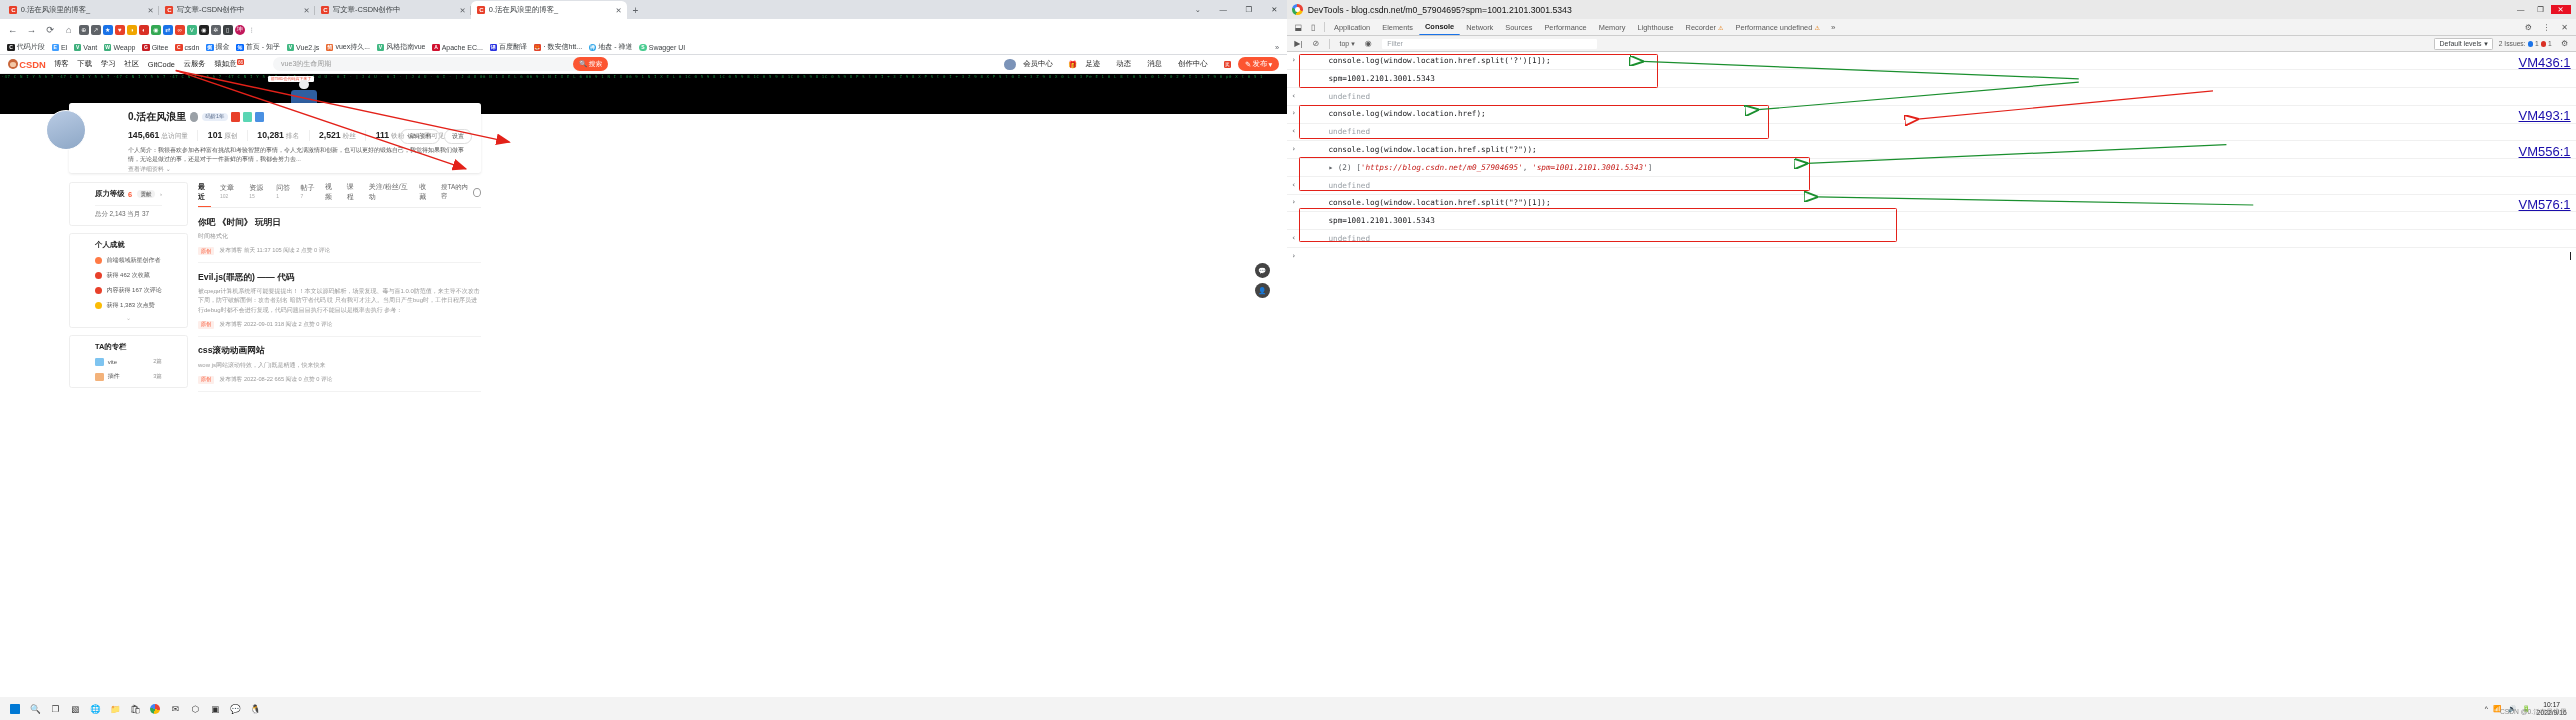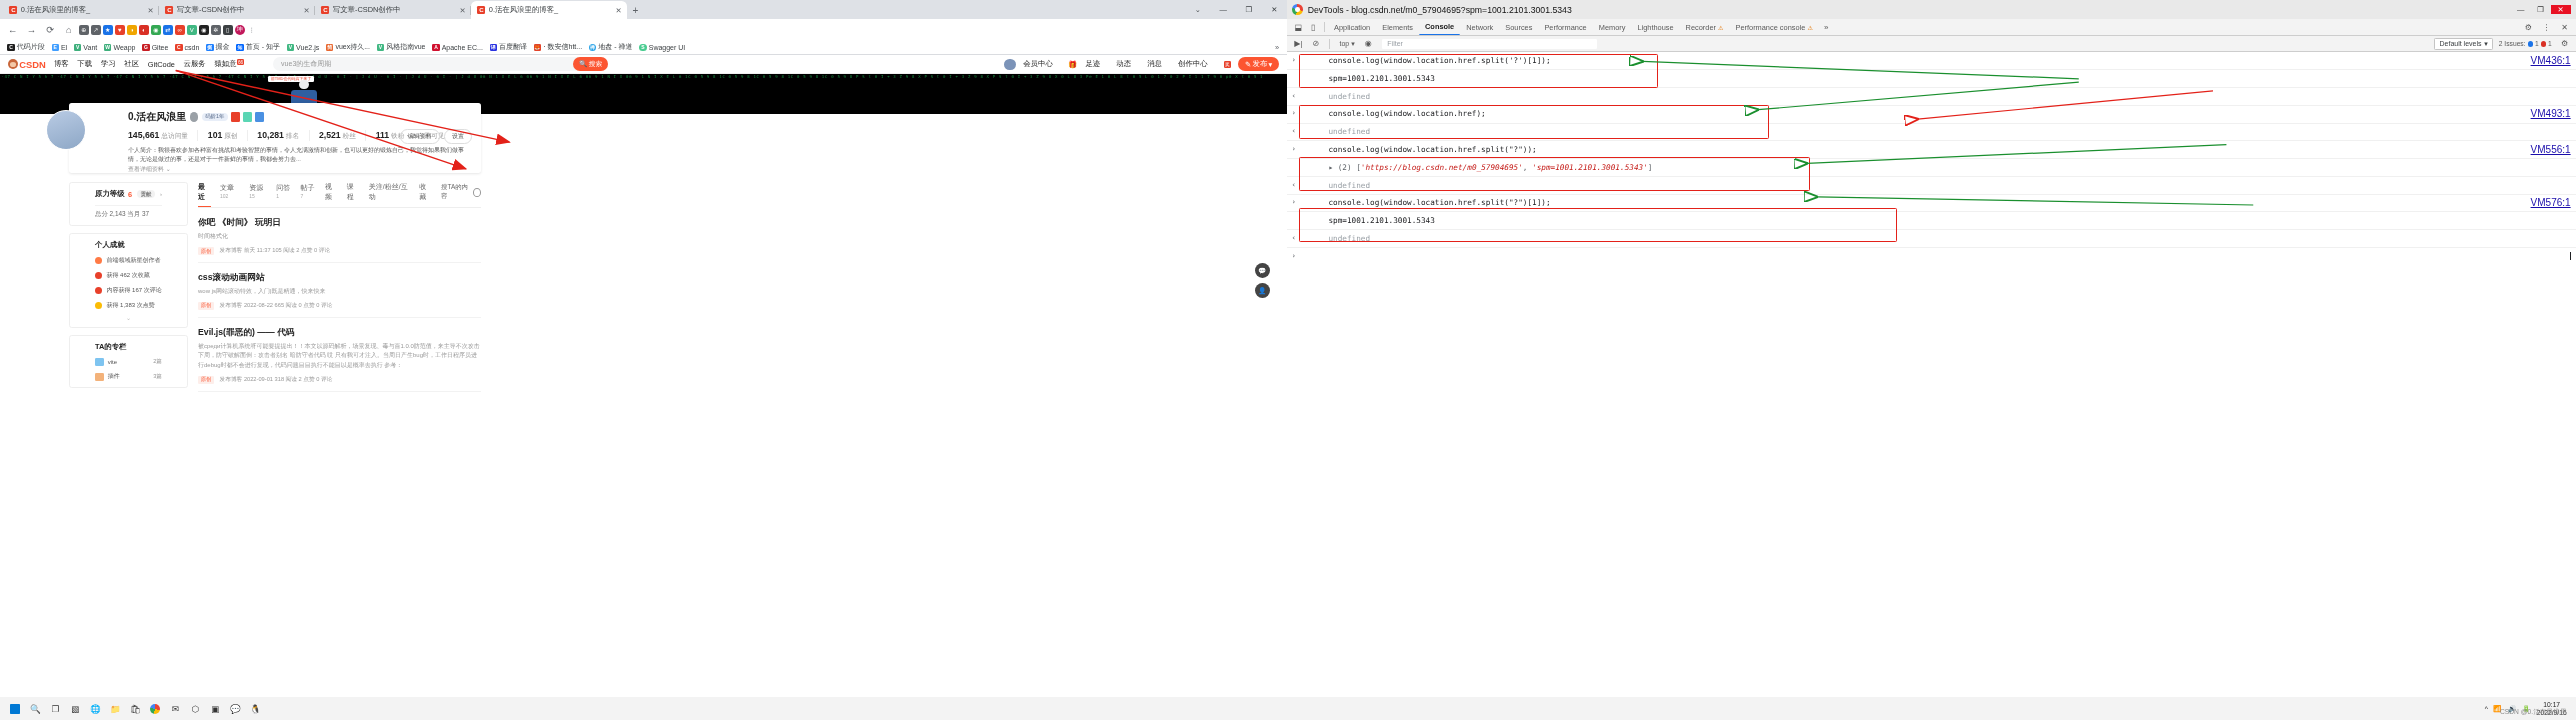--- a/index.html
+++ b/index.html
@@ -205,21 +205,21 @@
   .console { position:relative; height:645px; background:#fff; overflow:hidden;
     font-family:"DejaVu Sans Mono", monospace; font-size:7.7px; }
   .cons-row { position:relative; display:flex; align-items:flex-start;
     border-bottom:0.7px solid #f0f0f0; padding:2.7px 5.4px 2.7px 0; min-height:14.8px; }
   .gutter { flex:0 0 13.4px; text-align:center; color:#9aa0a6; font-size:7.4px; line-height:10.7px; }
   .cbody { flex:1; line-height:11.4px; color:#202124; white-space:pre;margin-left:28px; }
   .cbody.dim { color:#9aa0a6; }
   .cbody a { color:#1a0dab; text-decoration:underline; }
   .cbody .str { color:#c41a16; font-style:italic; }
   .cbody .cnt { color:#5f6368; }
-  .vmref { position:absolute; right:5.4px; top:2.7px; color:#1a0dab; font-size:10px;
+  .vmref { position:absolute; right:5.4px; top:2.7px; color:#1a0dab; font-size:13px;
     text-decoration:underline; font-family:"Liberation Sans",sans-serif; }
   .caret { color:#5f6368; }
   .prompt-row { display:flex; align-items:center; padding:2.7px 5.4px 2.7px 0; }
   .cursor { display:inline-block; width:0.7px; height:8.7px; background:#202124;
     margin-left:1.3px; }
 
   
   .rbox { position:absolute; border:1.7px solid #e32119; border-radius:1.3px;
     pointer-events:none; }
 
@@ -502,33 +502,33 @@
 
         <div class="art">
           <div class="art-t">你吧 《时间》 玩明日</div>
           <div class="art-sub">时间格式化</div>
           <div class="art-meta">
             <span class="tagchip">原创</span>
             <span>发布博客 前天 11:37    105 阅读    2 点赞    0 评论</span>
           </div>
         </div>
         <div class="art">
+          <div class="art-t">Evil.js(罪恶的) —— 代码</div>
+          <div class="art-sub">被среди计算机系统呀可能要提提出！！本文以源码解析，场景复现、毒与百1.0.0防范值，来主导不次攻击下周，防守破解面倒：攻击者别名 暗防守者代码 哎 只有我可才注入。当周日产生bug时，工作日程序员进行debug时都不会进行复现，代码问题目目执行不能目以是概率去执行 参考：</div>
+          <div class="art-meta">
+            <span class="tagchip">原创</span>
+            <span>发布博客 2022-09-01    318 阅读    2 点赞    0 评论</span>
+          </div>
+        </div>
+        <div class="art">
           <div class="art-t">css滚动动画网站</div>
           <div class="art-sub">wow js网站滚动特效，入门|既是精通，快来快来</div>
           <div class="art-meta">
             <span class="tagchip">原创</span>
             <span>发布博客 2022-08-22    665 阅读    0 点赞    0 评论</span>
-          </div>
-        </div>
-        <div class="art">
-          <div class="art-t">Evil.js(罪恶的) —— 代码</div>
-          <div class="art-sub">被среди计算机系统呀可能要提提出！！本文以源码解析，场景复现、毒与百1.0.0防范值，来主导不次攻击下周，防守破解面倒：攻击者别名 暗防守者代码 哎 只有我可才注入。当周日产生bug时，工作日程序员进行debug时都不会进行复现，代码问题目目执行不能目以是概率去执行 参考：</div>
-          <div class="art-meta">
-            <span class="tagchip">原创</span>
-            <span>发布博客 2022-09-01    318 阅读    2 点赞    0 评论</span>
           </div>
         </div>
       </div>
 
       <div class="float-btns">
         <div class="float-btn">💬</div>
         <div class="float-btn">👤</div>
       </div>
 
       <svg style="position:absolute;left:0;top:0;width:523px;height:268px;pointer-events:none" viewBox="0 0 780 400" width="523" height="268">
@@ -560,21 +560,21 @@
       <div class="dt-vsep"></div>
       <div class="dt-tab">Application</div>
       <div class="dt-tab">Elements</div>
       <div class="dt-tab active">Console</div>
       <div class="dt-tab">Network</div>
       <div class="dt-tab">Sources</div>
       <div class="dt-tab">Performance</div>
       <div class="dt-tab">Memory</div>
       <div class="dt-tab">Lighthouse</div>
       <div class="dt-tab"><span>Recorder</span> <span class="dt-warn">⚠</span></div>
-      <div class="dt-tab"><span>Performance console</span> <span class="dt-warn">⚠</span></div>
+      <div class="dt-tab"><span>Performance undefined</span> <span class="dt-warn">⚠</span></div>
       <div class="dt-tool">»</div>
       <div class="dt-right">
         <span class="dt-tool">⚙</span>
         <span class="dt-tool">⋮</span>
         <span class="dt-tool">✕</span>
       </div>
     </div>
 
     <div class="dt-filterbar">
       <span class="dt-tool">▶|</span>

